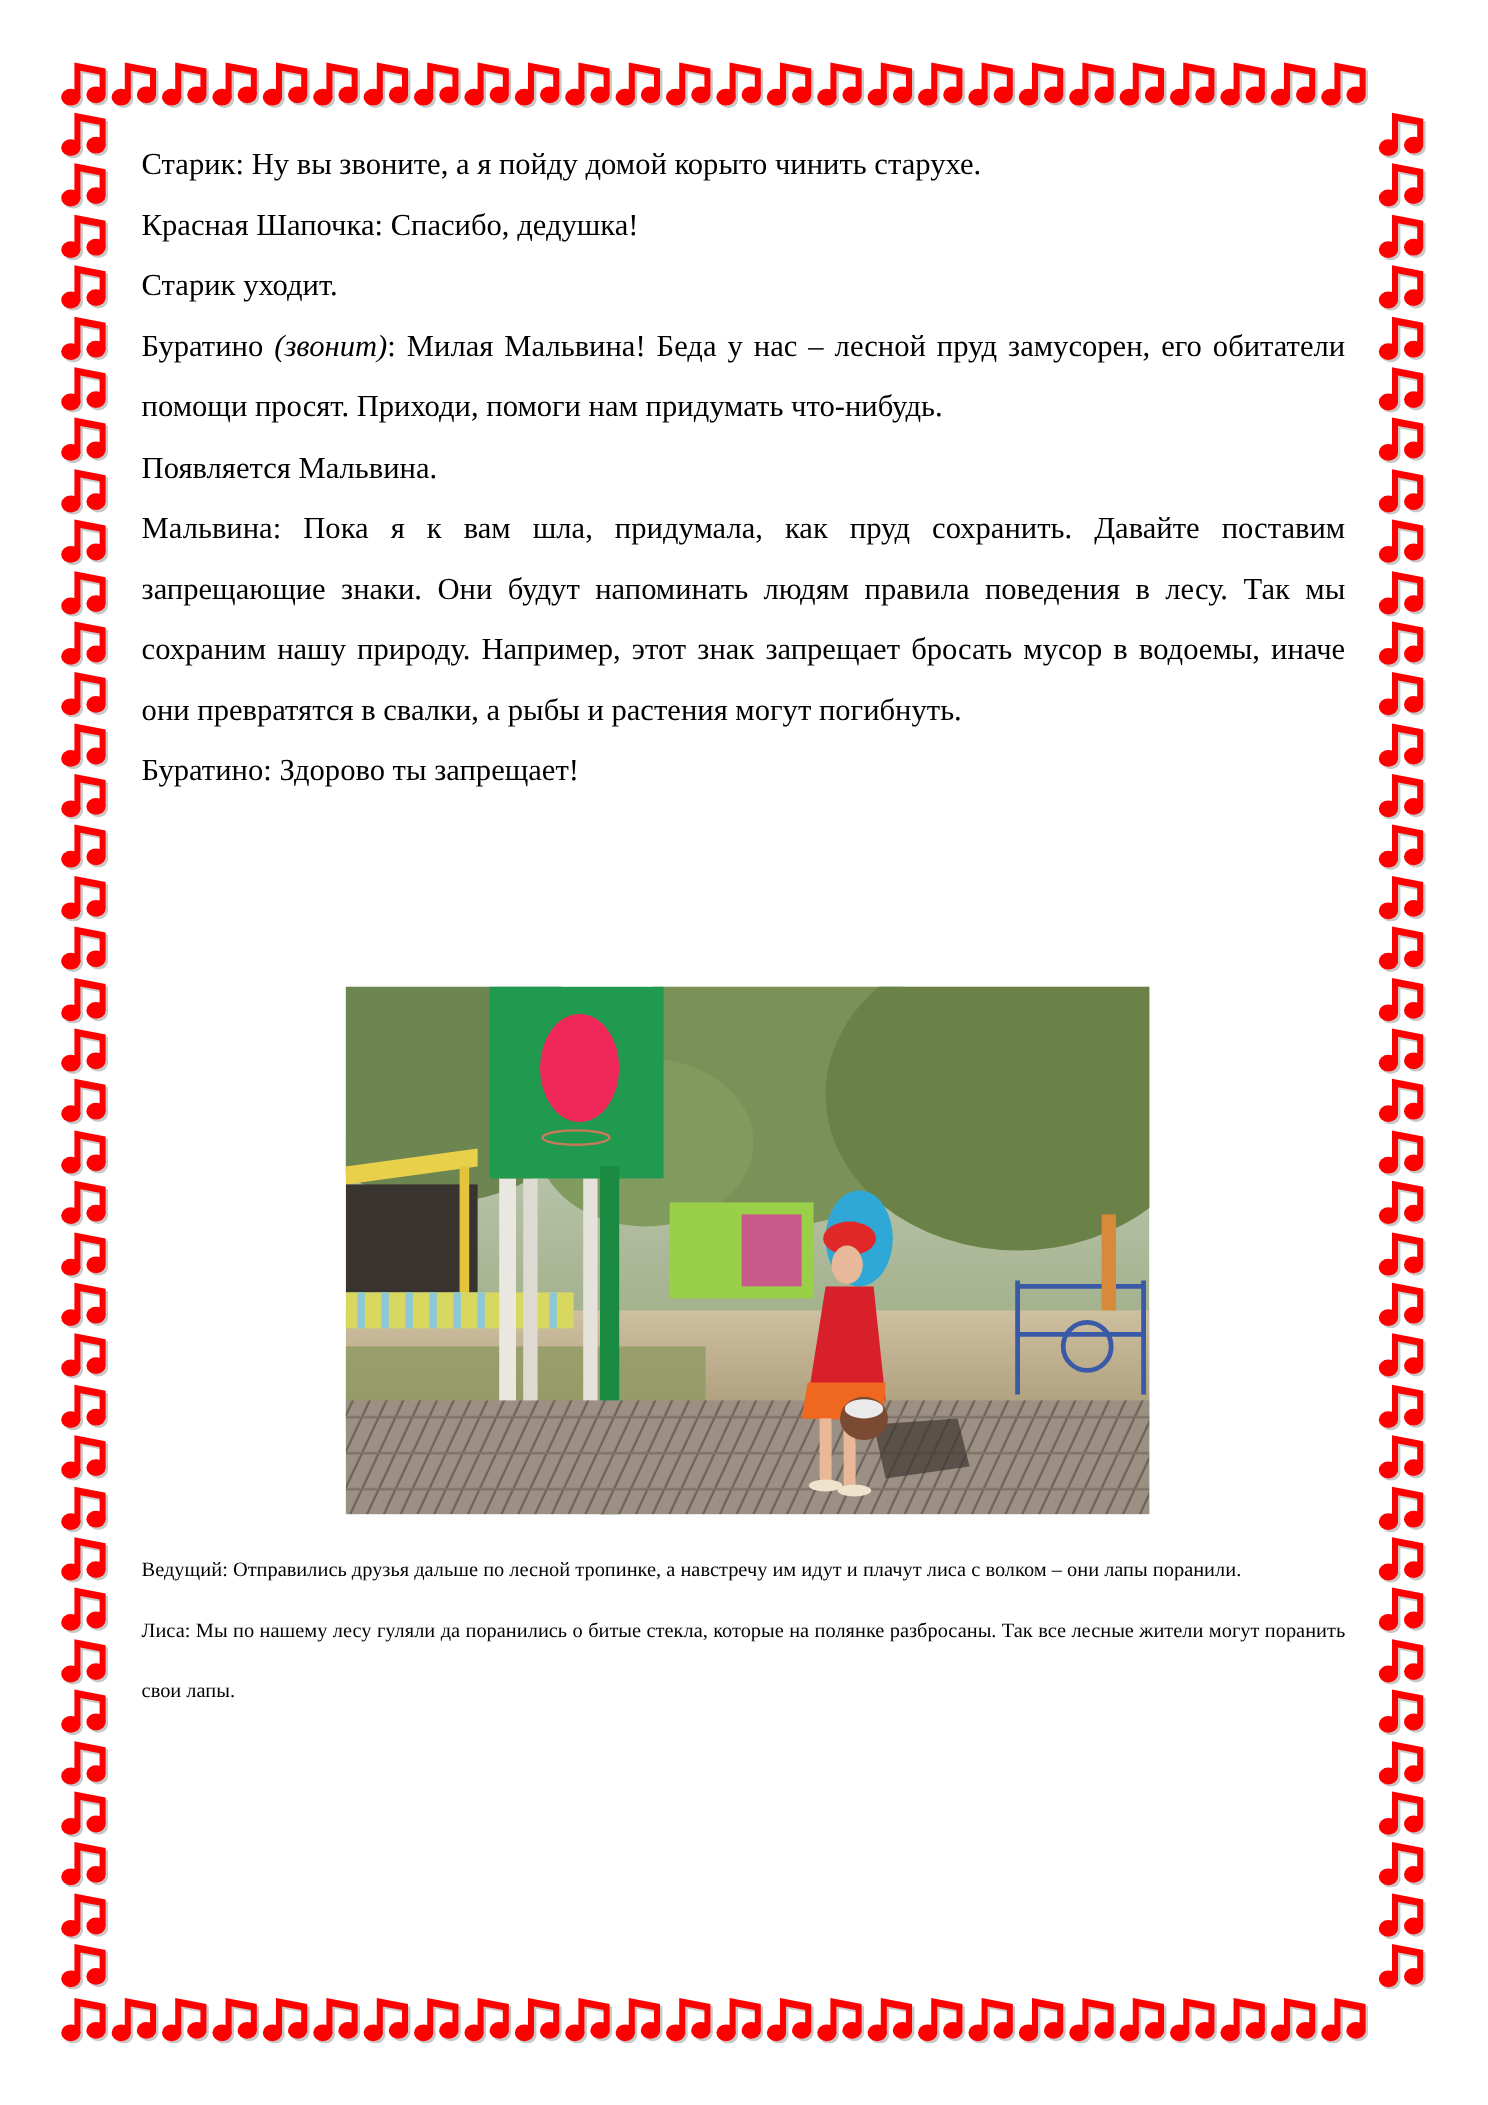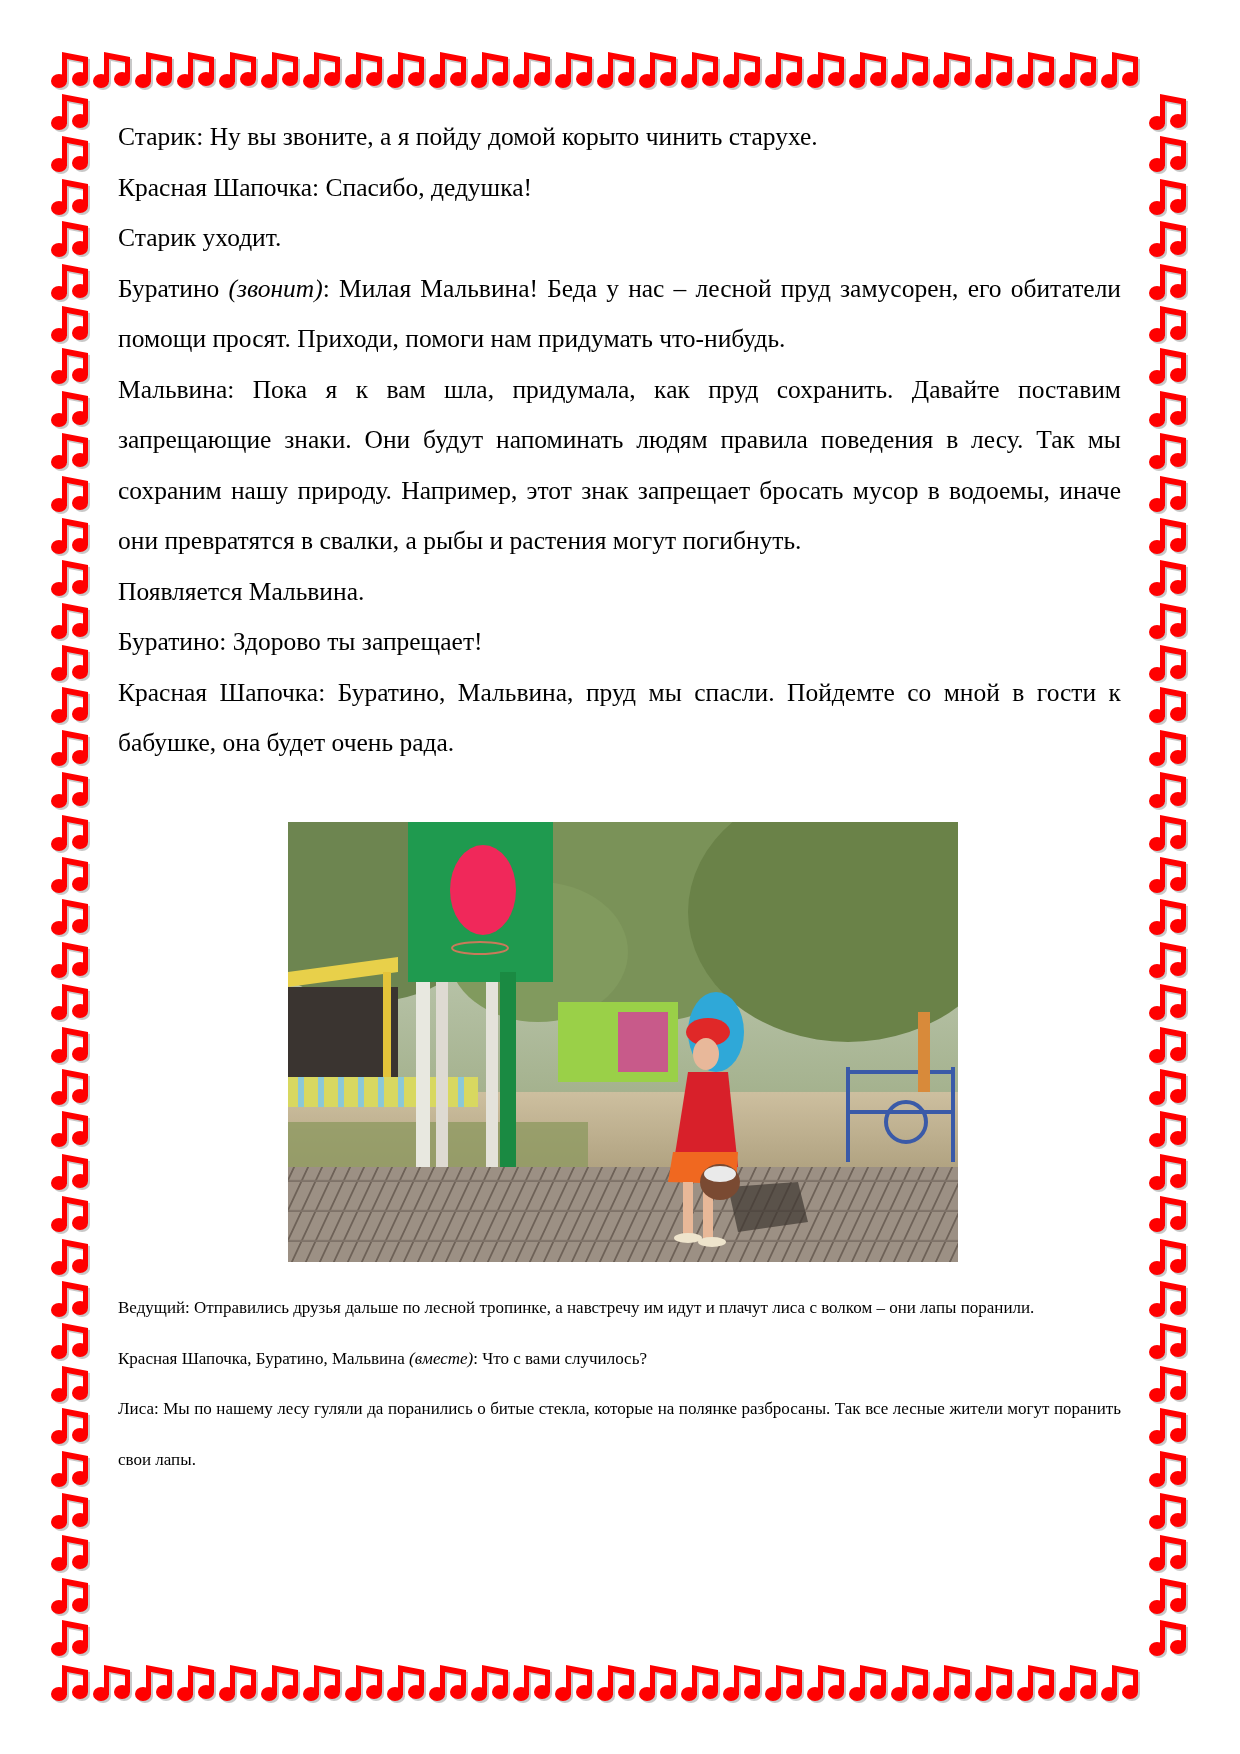--- a/index.html
+++ b/index.html
@@ -1864,33 +1864,29 @@
     </p>
     <p>
       <span>Старик уходит.</span>
     </p>
     <p>
       <span>Буратино</span>
       <em>(звонит)</em><span>:</span>
       <span>Милая Мальвина! Беда у нас – лесной пруд замусорен, его обитатели помощи просят. Приходи, помоги нам придумать что-нибудь.</span>
     </p>
     <p>
+      <span>Появляется Мальвина.</span>
+    </p>
+    <p>
       <span>Мальвина</span><span>:</span>
       <span>Пока я к вам шла, придумала, как пруд сохранить. Давайте поставим запрещающие знаки. Они будут напоминать людям правила поведения в лесу. Так мы сохраним нашу природу. Например, этот знак запрещает бросать мусор в водоемы, иначе они превратятся в свалки, а рыбы и растения могут погибнуть.</span>
     </p>
     <p>
-      <span>Появляется Мальвина.</span>
-    </p>
-    <p>
       <span>Буратино</span><span>:</span>
       <span>Здорово ты запрещает!</span>
-    </p>
-    <p>
-      <span>Красная Шапочка</span><span>:</span>
-      <span>Буратино, Мальвина, пруд мы спасли. Пойдемте со мной в гости к бабушке, она будет очень рада.</span>
     </p>
   </div>
 
   <div class="photo-wrap">
     <svg viewBox="0 0 670 440" xmlns="http://www.w3.org/2000/svg">
       <defs>
         <linearGradient id="sky" x1="0" y1="0" x2="0" y2="1">
           <stop offset="0" stop-color="#cfd8c8"></stop>
           <stop offset="1" stop-color="#8a9a6a"></stop>
         </linearGradient>
@@ -1970,23 +1966,18 @@
       </g>
     </svg>
   </div>
 
   <div class="content2">
     <p>
       <span>Ведущий</span><span>:</span>
       <span>Отправились друзья дальше по лесной тропинке, а навстречу им идут и плачут лиса с волком – они лапы поранили.</span>
     </p>
     <p>
-      <span>Красная Шапочка, Буратино, Мальвина</span>
-      <em>(вместе)</em><span>:</span>
-      <span>Что с вами случилось?</span>
-    </p>
-    <p>
       <span>Лиса</span><span>:</span>
       <span>Мы по нашему лесу гуляли да поранились о битые стекла, которые на полянке разбросаны. Так все лесные жители могут поранить свои лапы.</span>
     </p>
   </div>
 
 </div>
 
 </body></html>

